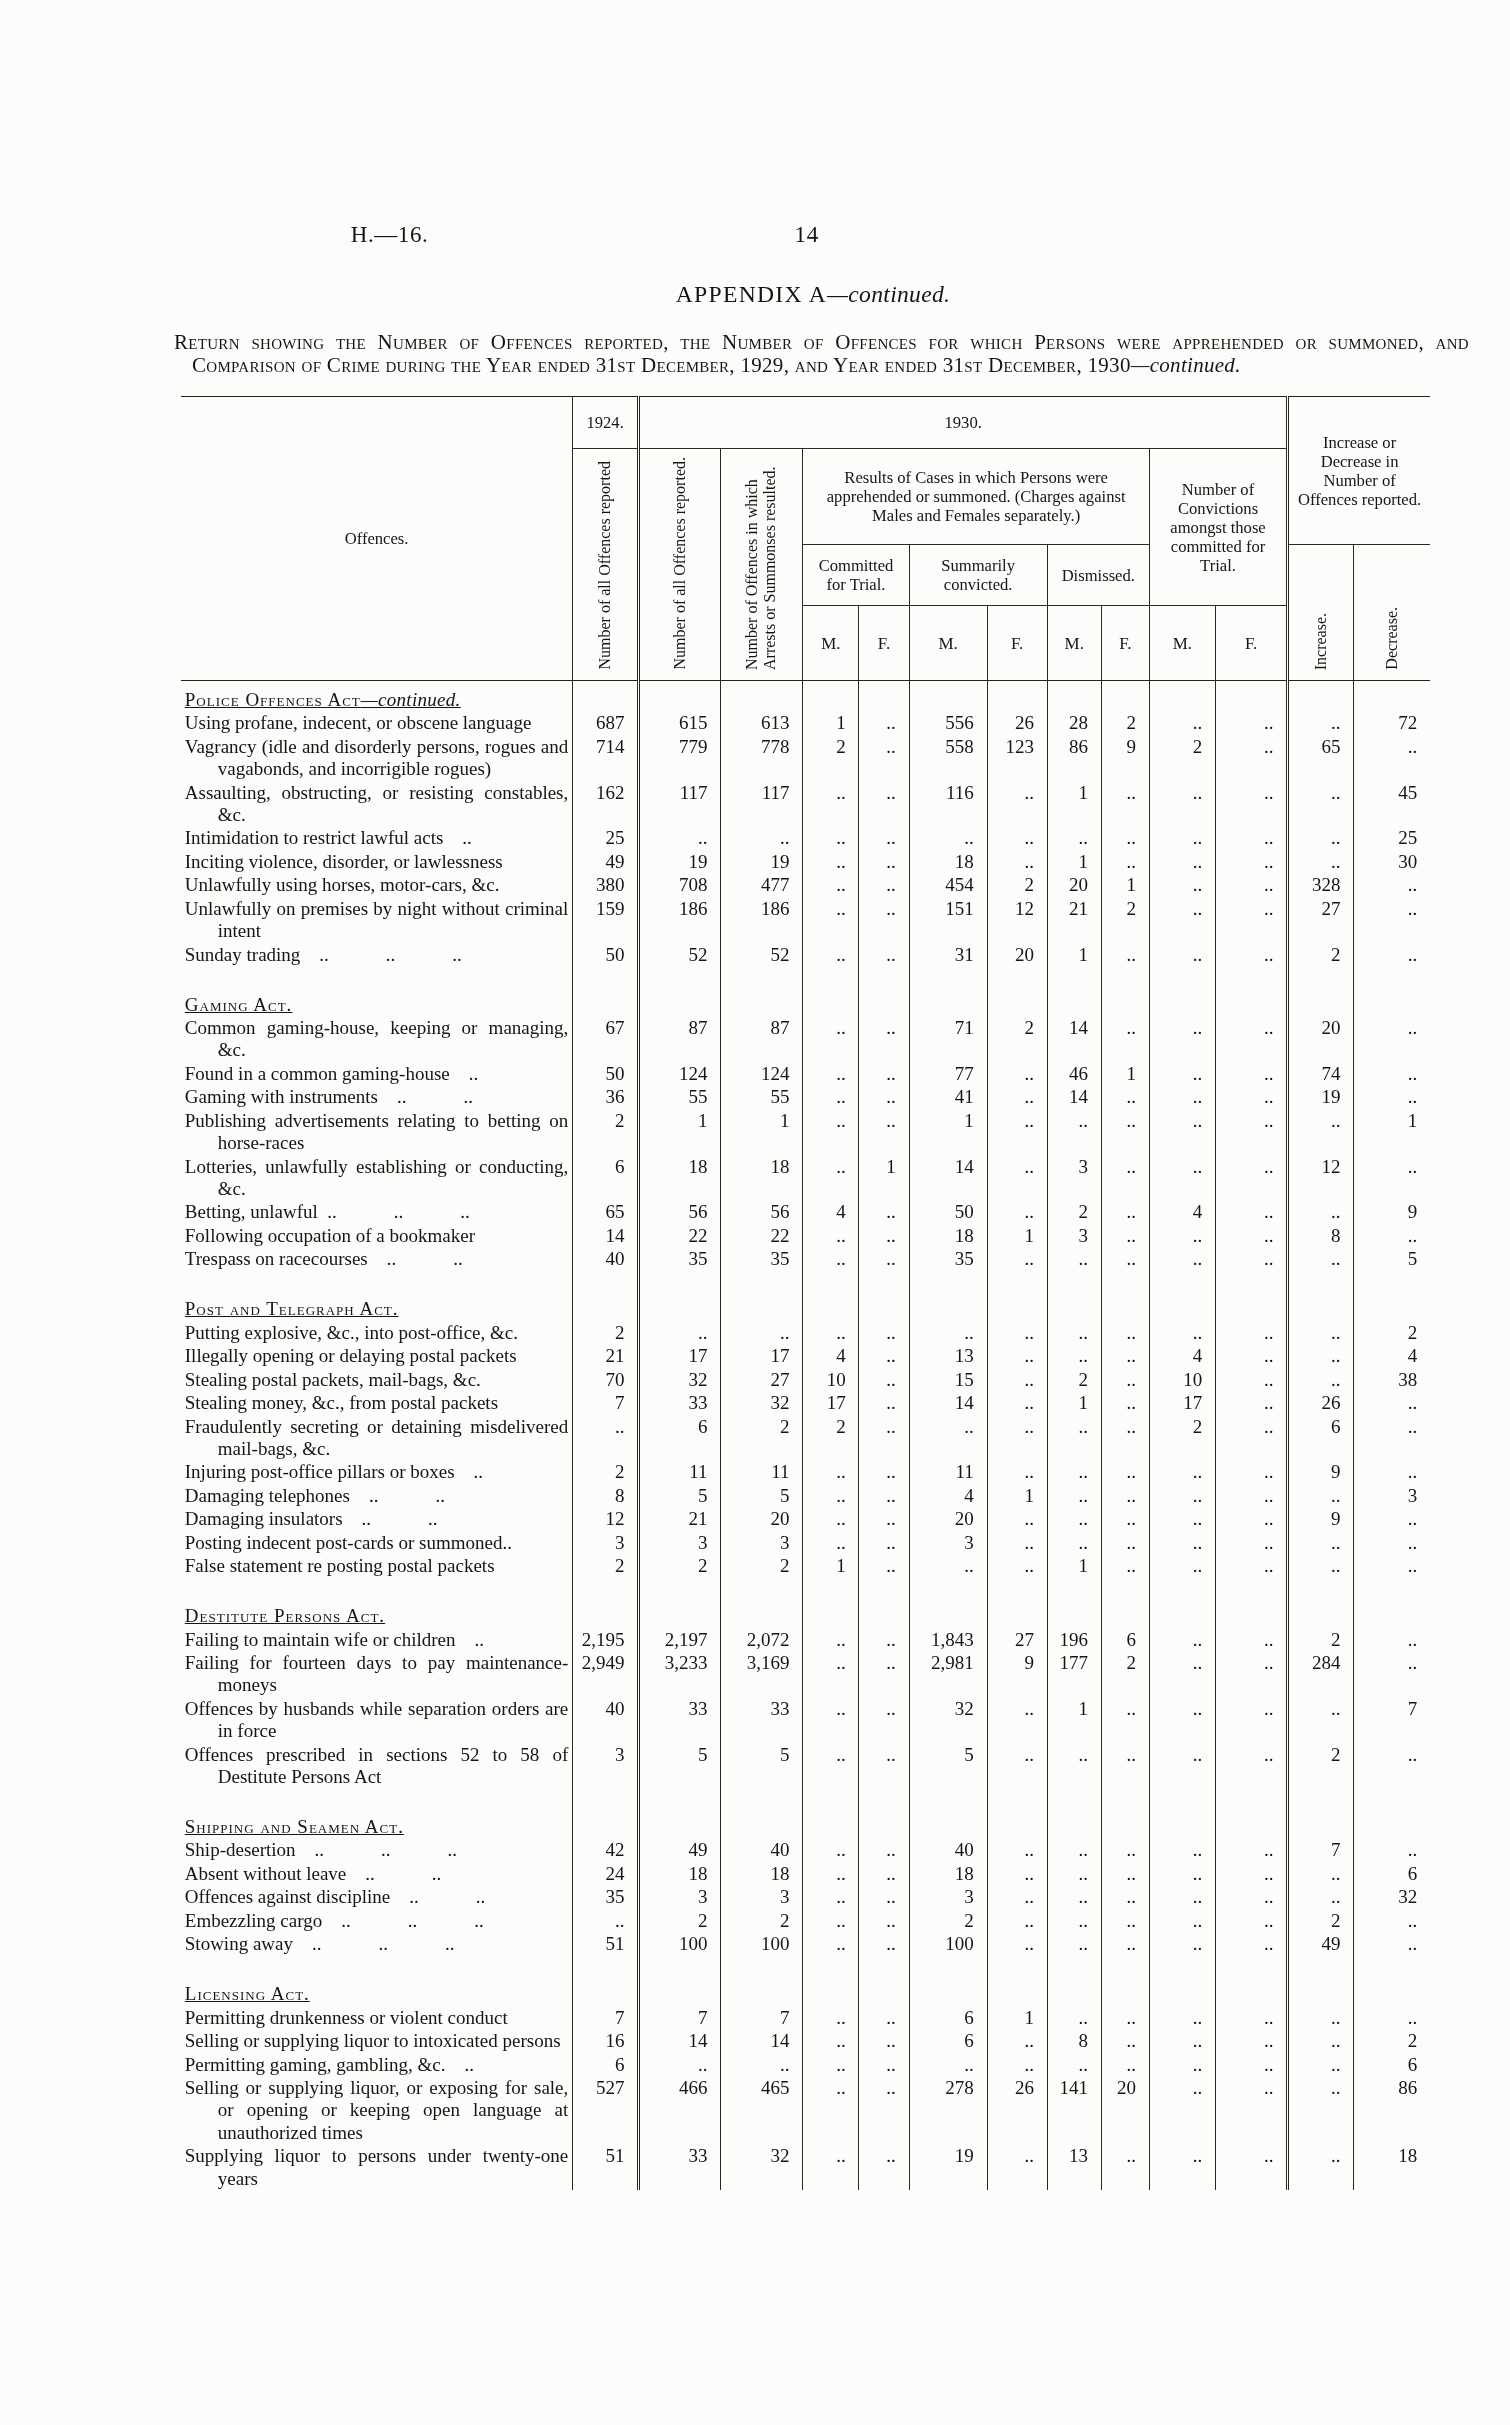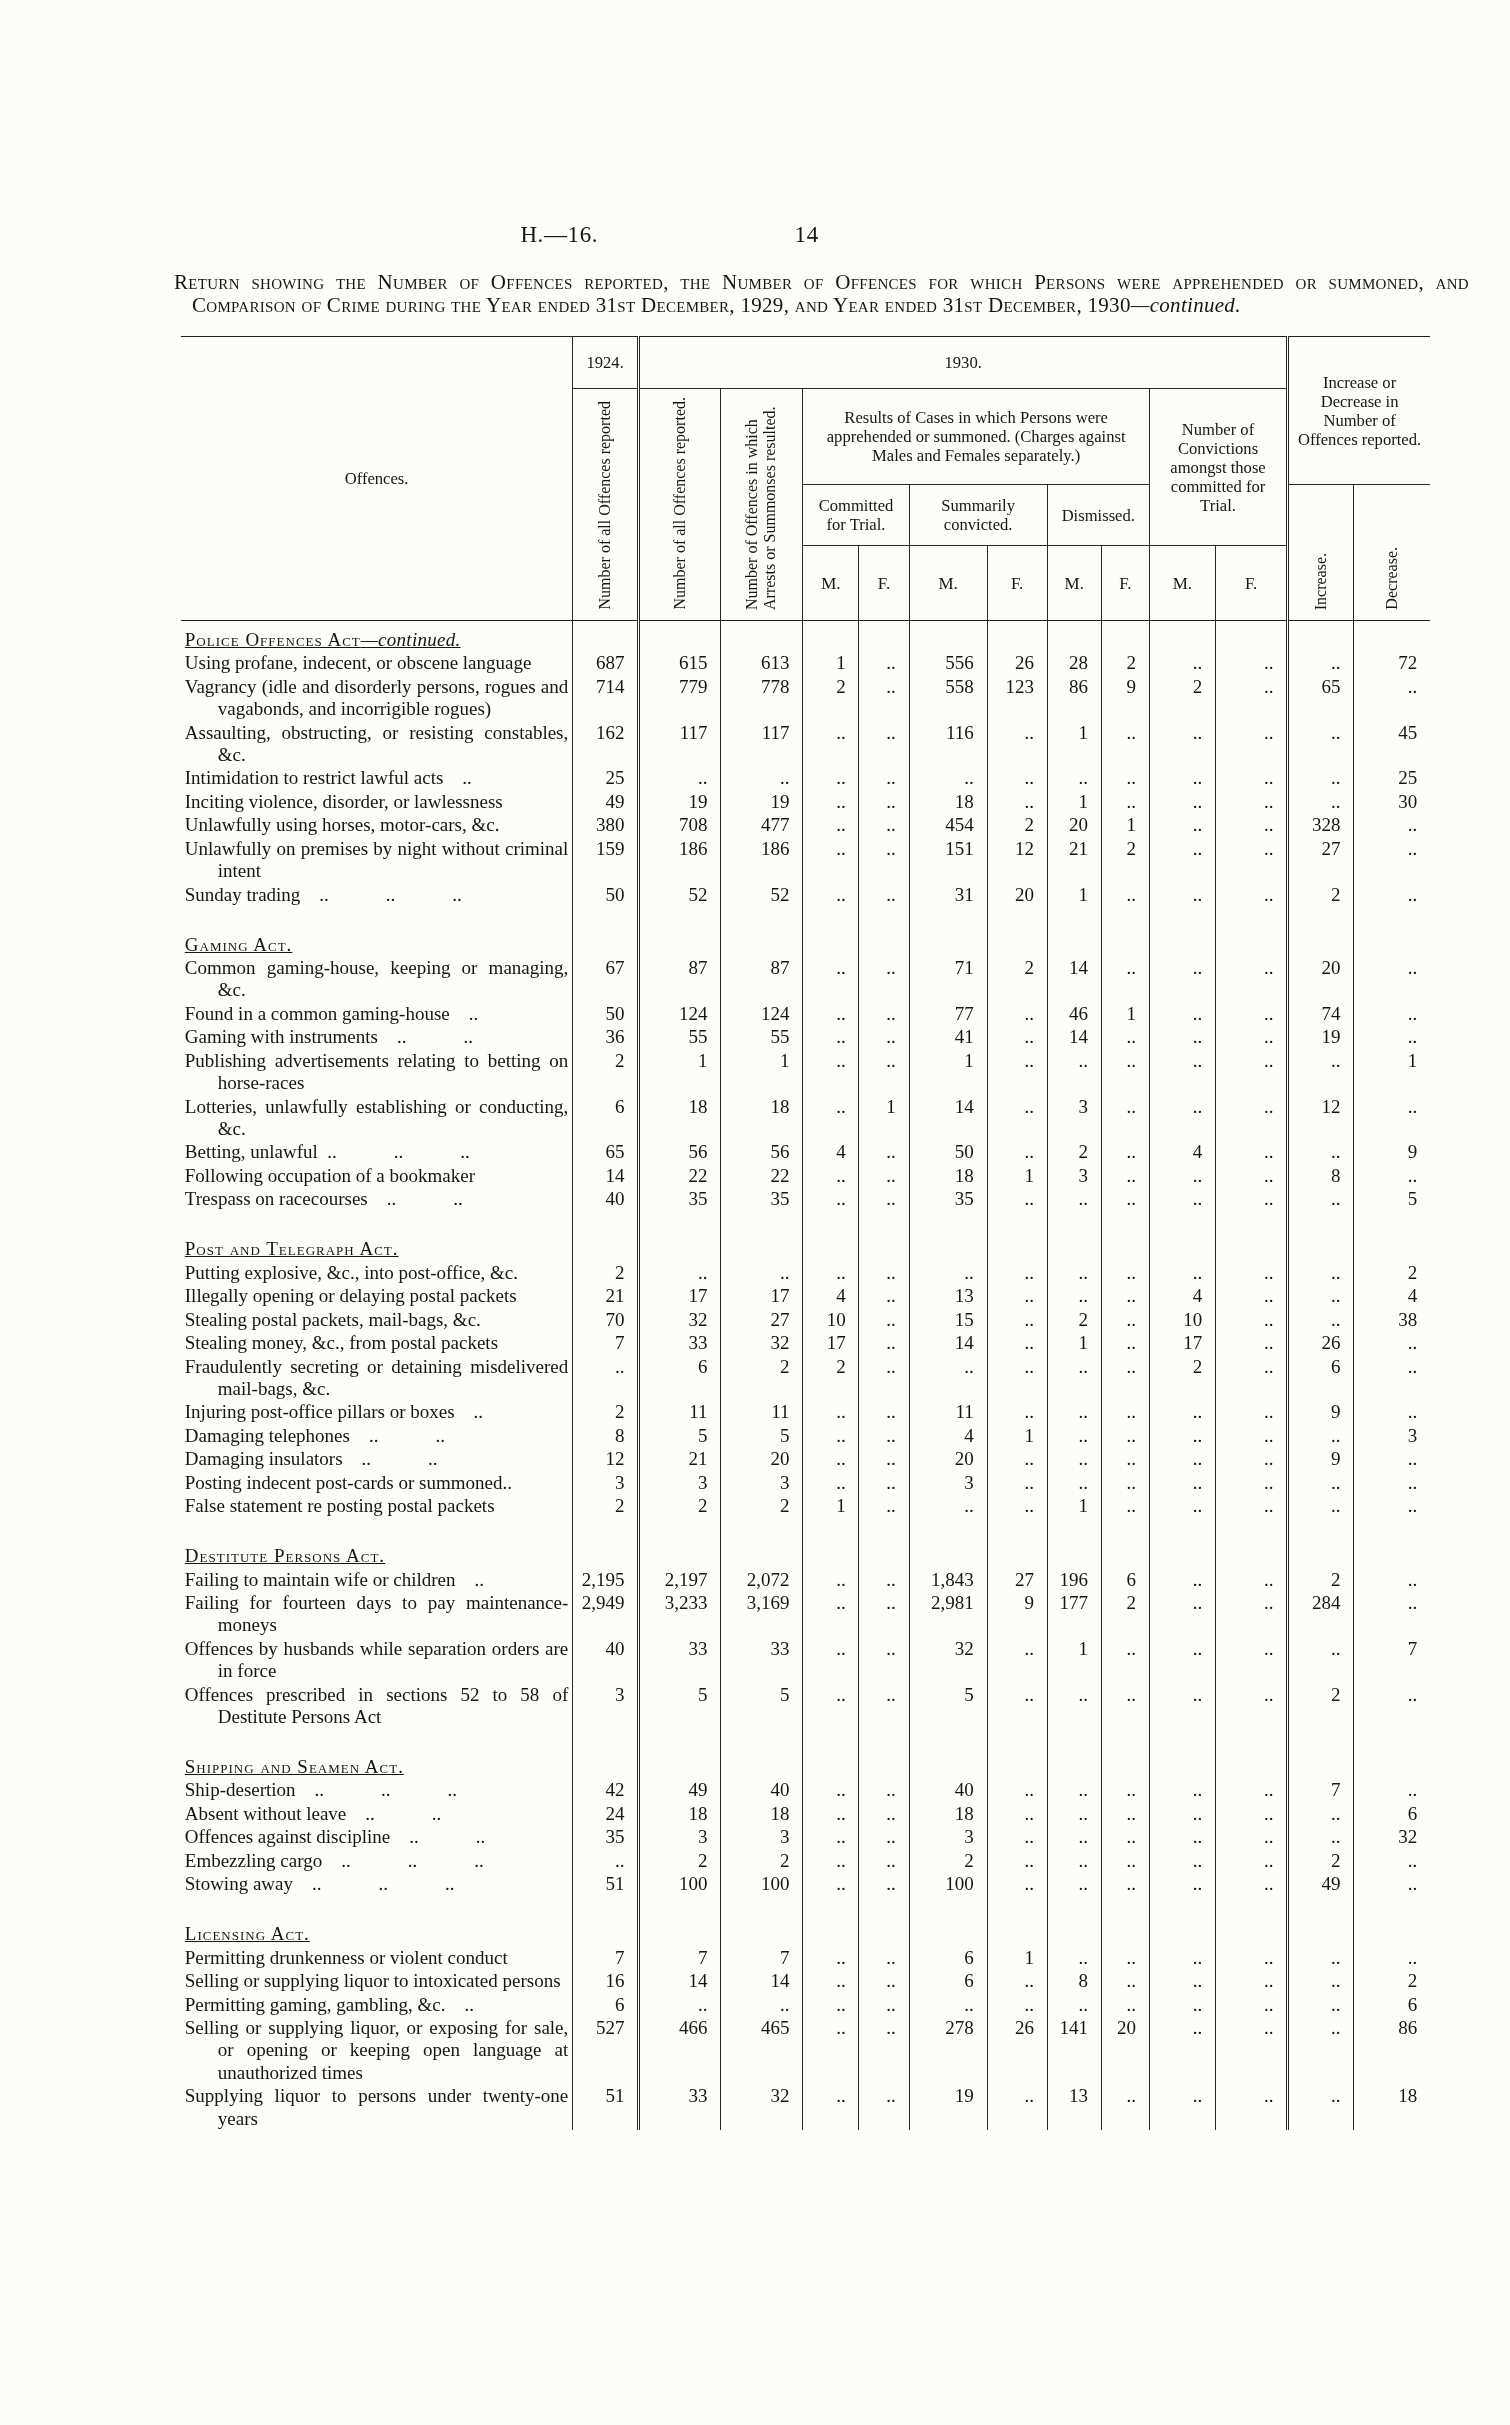--- a/index.html
+++ b/index.html
@@ -14,21 +14,21 @@
     overflow:hidden;
   }
   
   .masthead{
     display:flex;
     width:1264px;
     margin:222px 0 0 181px;
     font-size:23px;
     letter-spacing:0.6px;
   }
-  .masthead .doc-ref{width:33%;text-align:right;}
+  .masthead .doc-ref{width:33%;text-align:center;}
   .masthead .page-num{width:33%;text-align:center;}
   .masthead .spacer{width:33%;}
   .appendix{
     width:1264px;
     margin:33px 0 0 181px;
     text-align:center;
     font-size:23.6px;
     letter-spacing:1.3px;
   }
   .appendix .cont, .return-title .cont, .section-cont{font-style:italic;letter-spacing:0.3px;}
@@ -119,20 +119,21 @@
 <body>
 
 <div class="page">
 
   <div class="masthead">
     <div class="doc-ref">H.—16.</div>
     <div class="page-num">14</div>
     <div class="spacer"></div>
   </div>
 
+  <div class="appendix"><span>APPENDIX A</span><span class="cont">—continued.</span></div>
 
   <div class="return-title"><span>Return showing the Number of Offences reported, the Number of Offences for which Persons were apprehended or summoned, and Comparison of Crime during the Year ended 31st December, 1929, and Year ended 31st December, 1930</span><span class="cont">—continued.</span></div>
 
   <table class="offences">
     <colgroup>
       <col class="c-lbl">
         <col class="c-1929">
         <col class="c-rep">
         <col class="c-arr">
       <col class="c-ctm">

